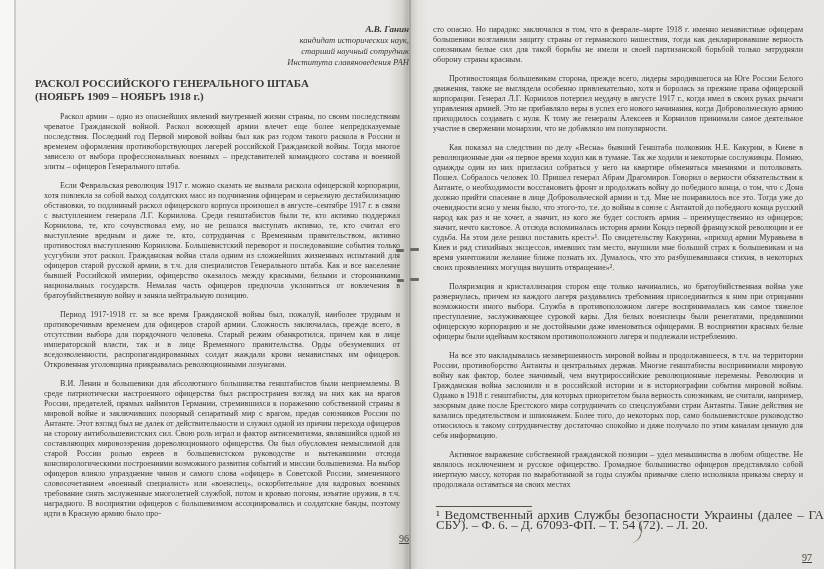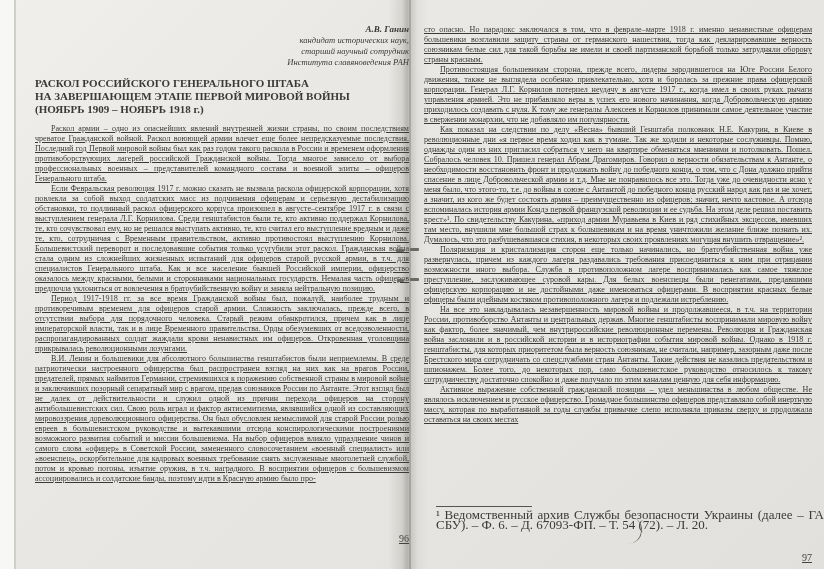--- a/index.html
+++ b/index.html
@@ -52,26 +52,25 @@
   }
   .author-name{font-weight:bold;font-size:9px;}
   .title-block{
     margin-top:9px;
     text-align:left;
     font-weight:bold;
     font-size:11px;line-height:13px;
   }
   .body-text{margin-top:8px;}
   .body-text p{
-    margin:0;
+    margin:9px;
     font-size:8.1px;
     line-height:10px;
     text-align:justify;
     text-indent:16px;
-    text-decoration:underline;
   }
   .page-right .body-text{margin-top:25px;}
   .no-indent{text-indent:0 !important;}
   .footnote-block{
     position:absolute;left:12px;top:506px;width:388px;
     font-size:13px;line-height:9.6px;text-align:justify;
   }
   .footnote-rule{
     width:96px;border-top:1px solid #56544e;margin-bottom:3px;
   }
@@ -93,21 +92,20 @@
   <div class="page page-left">
     <div class="author-block">
       <div class="author-name">А.В. Ганин</div>
       <div>кандидат исторических наук,</div>
       <div>старший научный сотрудник</div>
       <div>Института славяноведения РАН</div>
     </div>
 
     <div class="title-block">
       <div>РАСКОЛ РОССИЙСКОГО ГЕНЕРАЛЬНОГО ШТАБА</div>
-      <div>НА ЗАВЕРШАЮЩЕМ ЭТАПЕ ПЕРВОЙ МИРОВОЙ ВОЙНЫ</div>
       <div>(НОЯБРЬ 1909 – НОЯБРЬ 1918 г.)</div>
     </div>
 
     <div class="body-text">
       <p>Раскол армии – одно из опаснейших явлений внутренней жизни страны, по своим последствиям чреватое Гражданской войной. Раскол воюющей армии влечет еще более непредсказуемые последствия. Последний год Первой мировой войны был как раз годом такого раскола в России и временем оформления противоборствующих лагерей российской Гражданской войны. Тогда многое зависело от выбора профессиональных военных – представителей командного состава и военной элиты – офицеров Генерального штаба.</p>
       <p>Если Февральская революция 1917 г. можно сказать не вызвала раскола офицерской корпорации, хотя повлекла за собой выход солдатских масс из подчинения офицерам и серьезную дестабилизацию обстановки, то подлинный раскол офицерского корпуса произошел в августе–сентябре 1917 г. в связи с выступлением генерала Л.Г. Корнилова. Среди генштабистов были те, кто активно поддержал Корнилова, те, кто сочувствовал ему, но не решался выступать активно, те, кто считал его выступление вредным и даже те, кто, сотрудничая с Временным правительством, активно противостоял выступлению Корнилова. Большевистский переворот и последовавшие события только усугубили этот раскол. Гражданская война стала одним из сложнейших жизненных испытаний для офицеров старой русской армии, в т.ч. для специалистов Генерального штаба. Как и все население бывшей Российской империи, офицерство оказалось между красными, белыми и сторонниками национальных государств. Немалая часть офицеров предпочла уклониться от вовлечения в братоубийственную войну и заняла нейтральную позицию.</p>
       <p>Период 1917-1918 гг. за все время Гражданской войны был, пожалуй, наиболее трудным и противоречивым временем для офицеров старой армии. Сложность заключалась, прежде всего, в отсутствии выбора для порядочного человека. Старый режим обанкротился, причем как в лице императорской власти, так и в лице Временного правительства. Орды обезумевших от вседозволенности, распропагандированных солдат жаждали крови ненавистных им офицеров. Откровенная уголовщина прикрывалась революционными лозунгами.</p>
       <p>В.И. Ленин и большевики для абсолютного большинства генштабистов были неприемлемы. В среде патриотически настроенного офицерства был распространен взгляд на них как на врагов России, предателей, прямых наймитов Германии, стремившихся к поражению собственной страны в мировой войне и заключивших позорный сепаратный мир с врагом, предав союзников России по Антанте. Этот взгляд был не далек от действительности и служил одной из причин перехода офицеров на сторону антибольшевистских сил. Свою роль играл и фактор антисемитизма, являвшийся одной из составляющих мировоззрения дореволюционного офицерства. Он был обусловлен немыслимой для старой России ролью евреев в большевистском руководстве и вытекавшими отсюда конспирологическими построениями возможного развития событий и миссии большевизма. На выбор офицеров влияло упразднение чинов и самого слова «офицер» в Советской России, замененного словосочетанием «военный специалист» или «военспец», оскорбительное для кадровых военных требование снять заслуженные многолетней службой, потом и кровью погоны, изъятие оружия, в т.ч. наградного. В восприятии офицеров с большевизмом ассоциировались и солдатские банды, поэтому идти в Красную армию было про-</p>
     </div>
 

